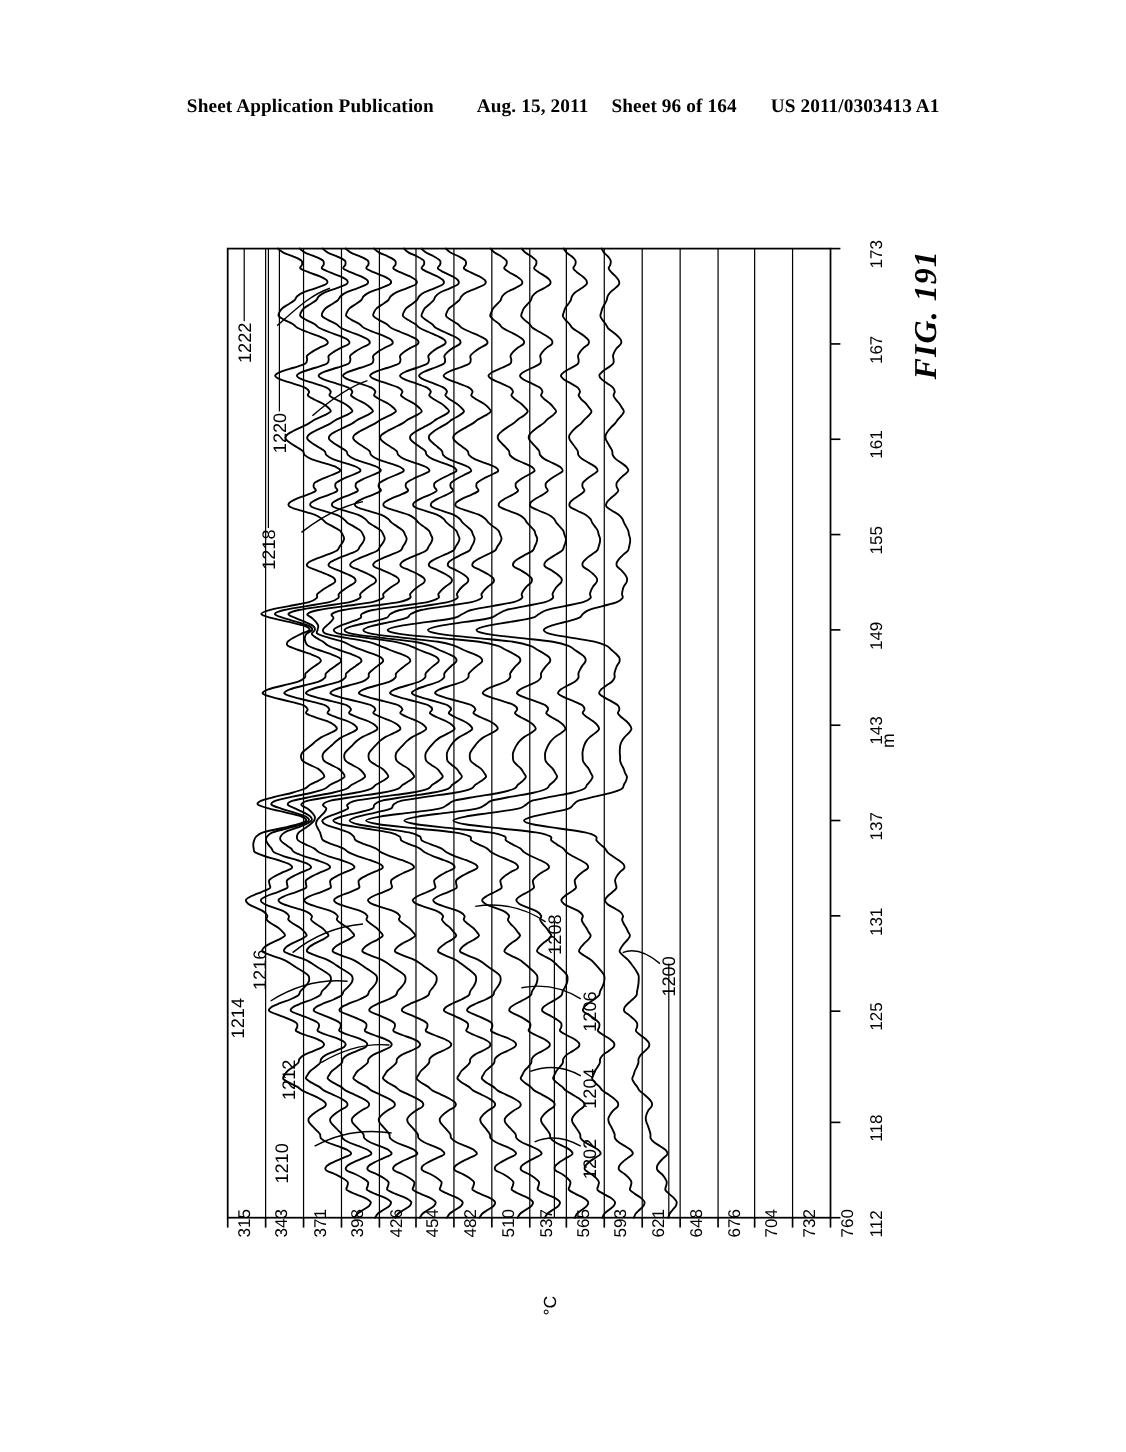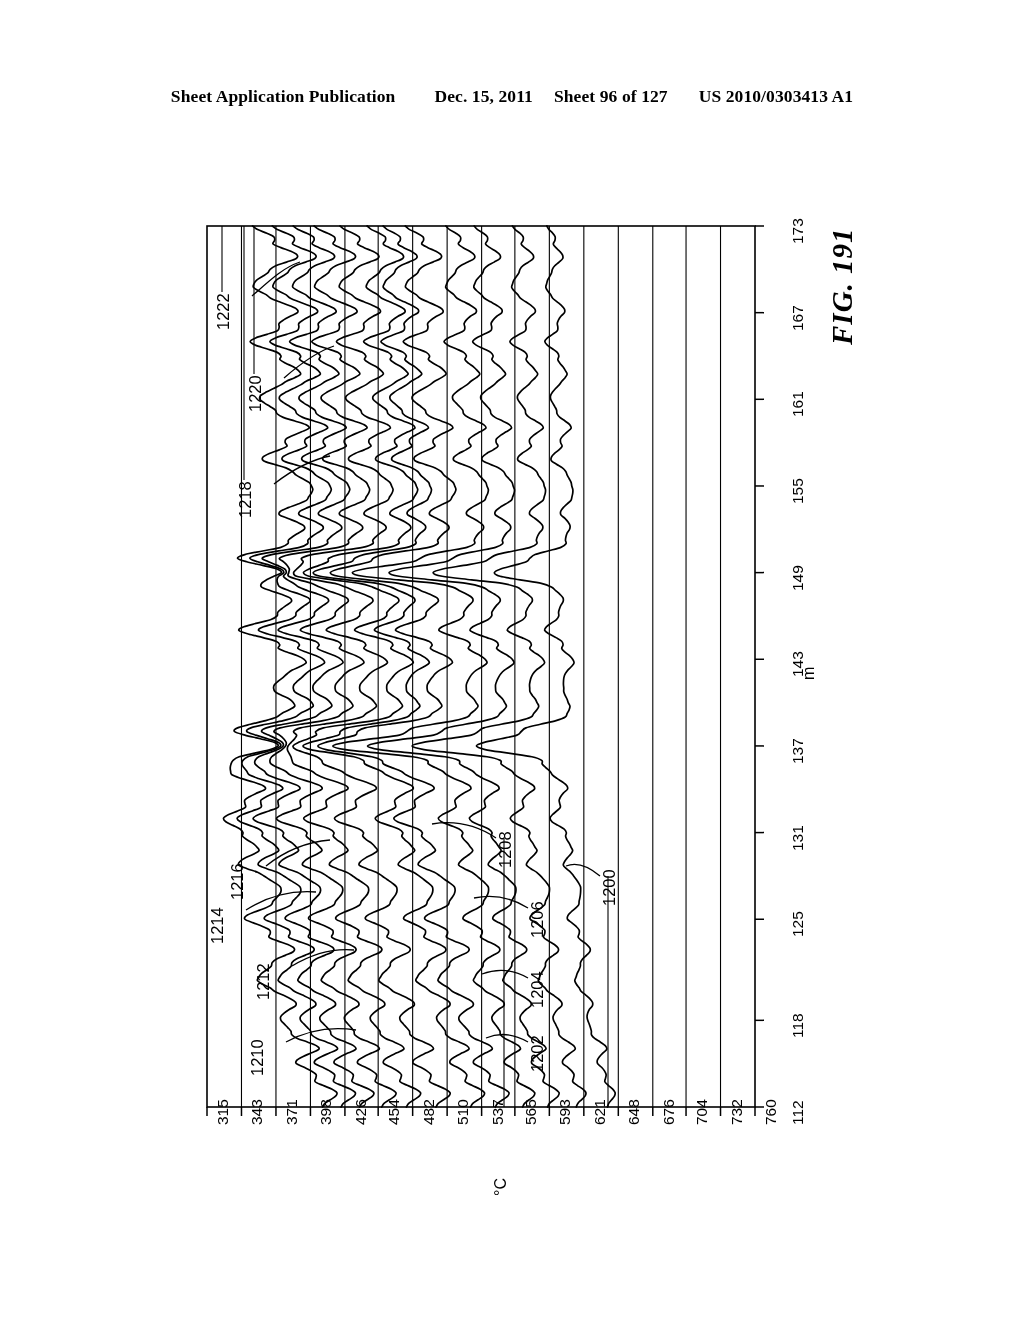--- a/index.html
+++ b/index.html
@@ -73,25 +73,25 @@
     font-size:16.5px;
     letter-spacing:0px;
   }
 </style>
 </head>
 <body>
 
 <div id="pub-header">
   <span>Sheet Application Publication</span>
   <span class="hdr-gap-a"></span>
-  <span>Dec. 15, 2011</span>
+  <span>Aug. 15, 2011</span>
   <span class="hdr-gap-b"></span>
-  <span>Sheet 96 of 127</span>
+  <span>Sheet 96 of 164</span>
   <span class="hdr-gap-c"></span>
-  <span>US 2010/0303413 A1</span>
+  <span>US 2011/0303413 A1</span>
 </div>
 
 <div id="figure-area">
 
   <svg id="plot-svg" width="1024" height="1320" viewBox="0 0 1024 1320">
     <g>
       <rect id="frame-rect" x="207" y="226" width="548" height="881" fill="none" stroke="#000" stroke-width="1.6"></rect>
     </g>
     <g id="grid-group">
         <line x1="720.52" y1="226" x2="720.52" y2="1107" stroke="#000000" stroke-width="1.1"></line>

